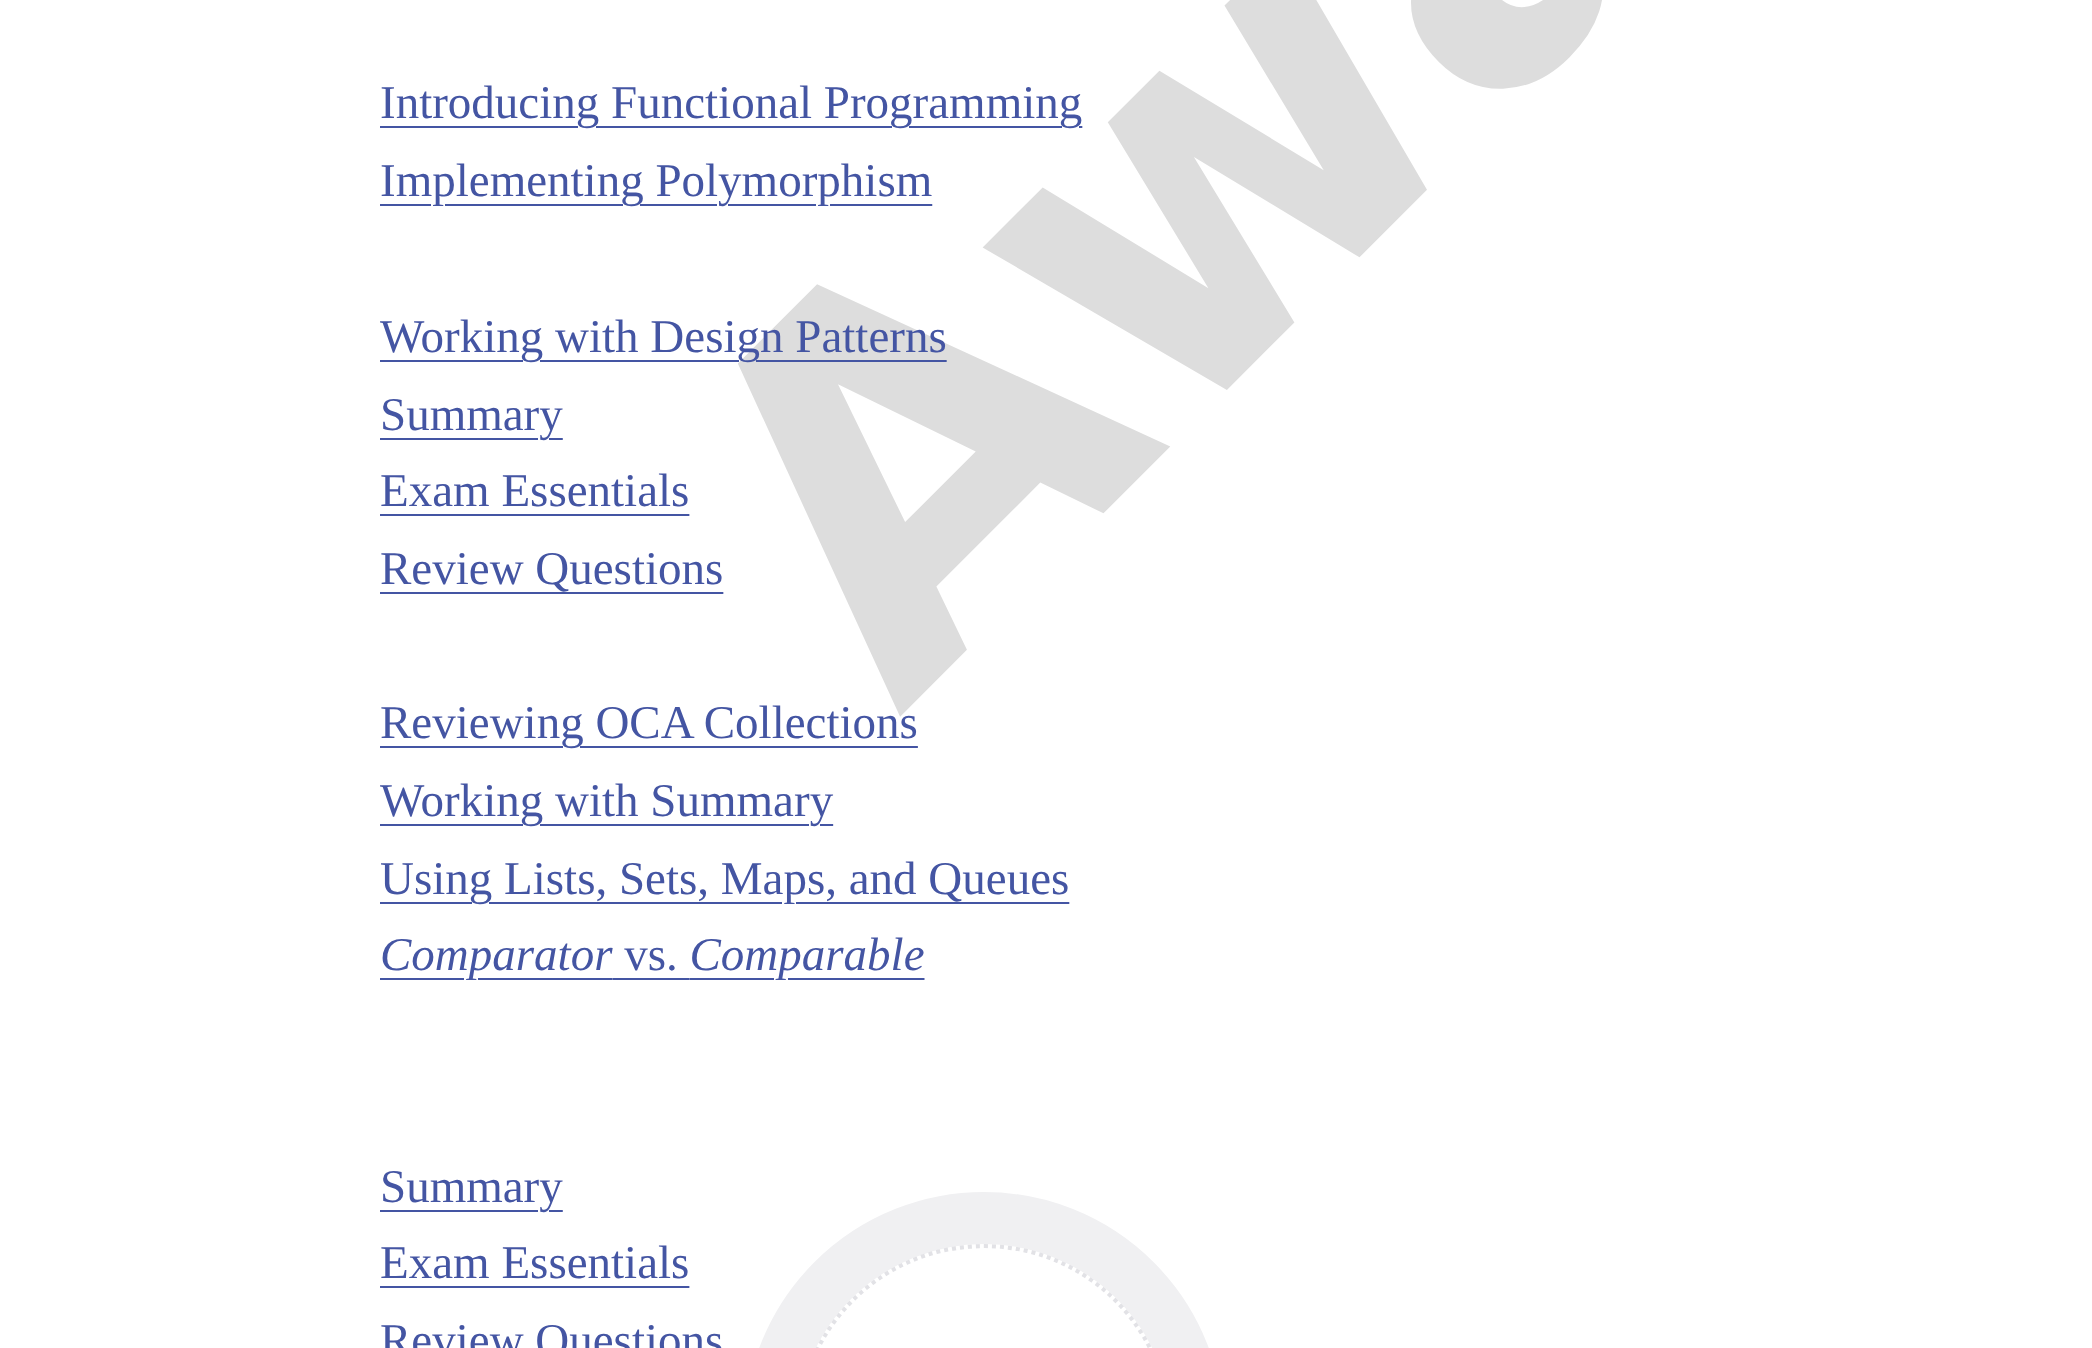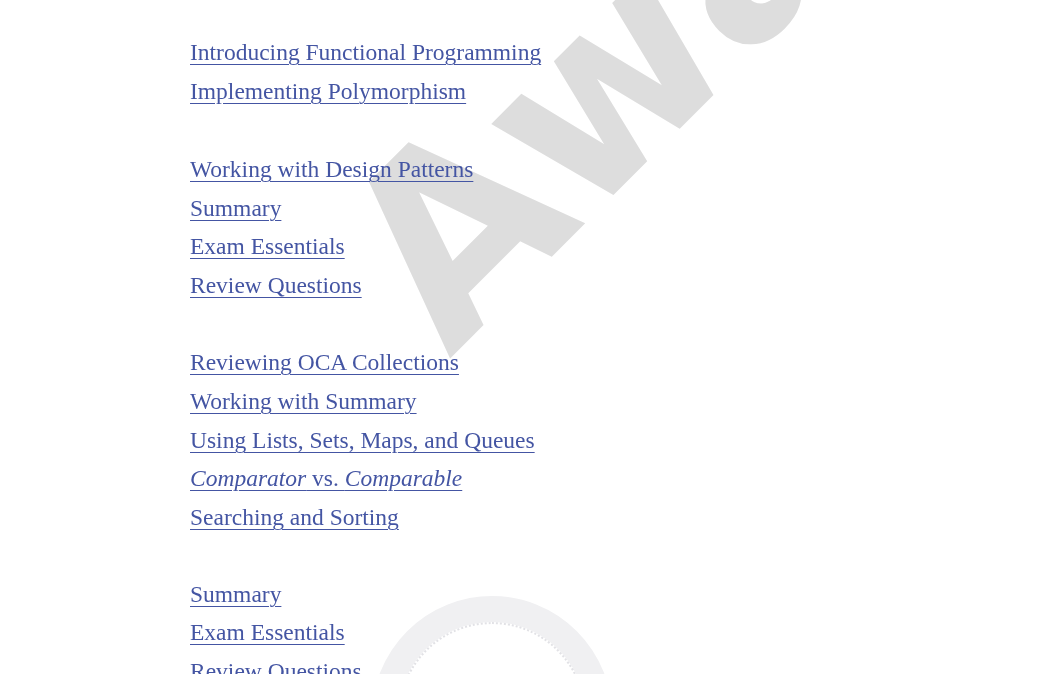--- a/index.html
+++ b/index.html
@@ -95,17 +95,16 @@
     <div class="toc-entry level-2" style="top: 41px;">Introducing Functional Programming</div>
     <div class="toc-entry level-2" style="top: 80px;">Implementing Polymorphism</div>
     <div class="toc-entry level-2" style="top: 158px;">Working with Design Patterns</div>
     <div class="toc-entry level-2" style="top: 197px;">Summary</div>
     <div class="toc-entry level-2" style="top: 235px;">Exam Essentials</div>
     <div class="toc-entry level-2" style="top: 274px;">Review Questions</div>
     <div class="toc-entry level-2" style="top: 351px;">Reviewing OCA Collections</div>
     <div class="toc-entry level-2" style="top: 390px;">Working with Summary</div>
     <div class="toc-entry level-2" style="top: 429px;">Using Lists, Sets, Maps, and Queues</div>
     <div class="toc-entry level-2" style="top: 467px;"><span class="italic">Comparator</span><span class="roman"> vs. </span><span class="italic">Comparable</span></div>
-    <div class="toc-entry level-2" style="top: 506px;">Searching and Sorting</div>
     <div class="toc-entry level-2" style="top: 583px;">Summary</div>
     <div class="toc-entry level-2" style="top: 621px;">Exam Essentials</div>
     <div class="toc-entry level-2" style="top: 660px;">Review Questions</div>
   </div>
 
 </body></html>

